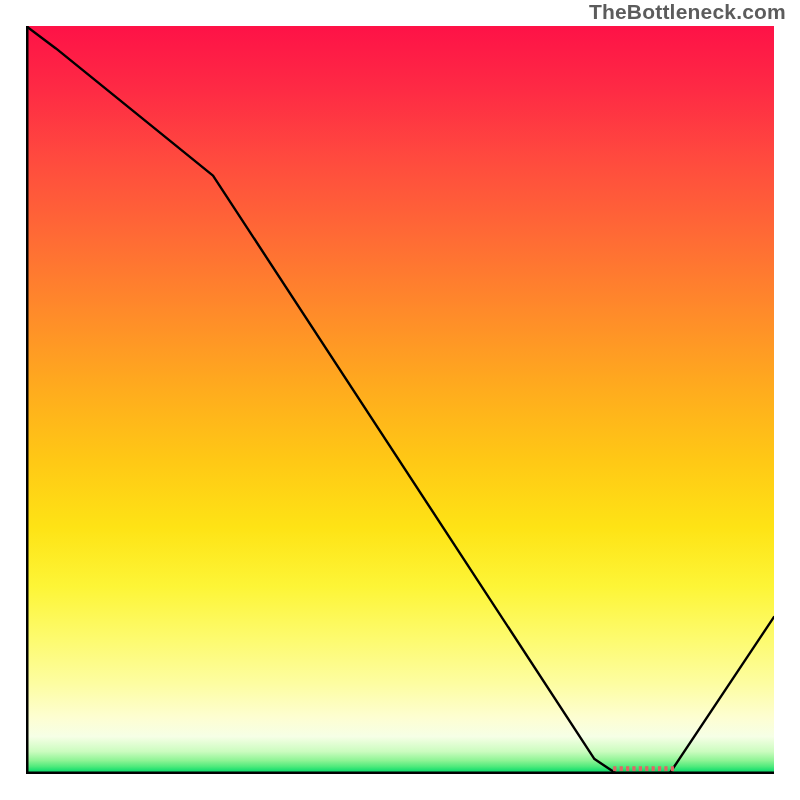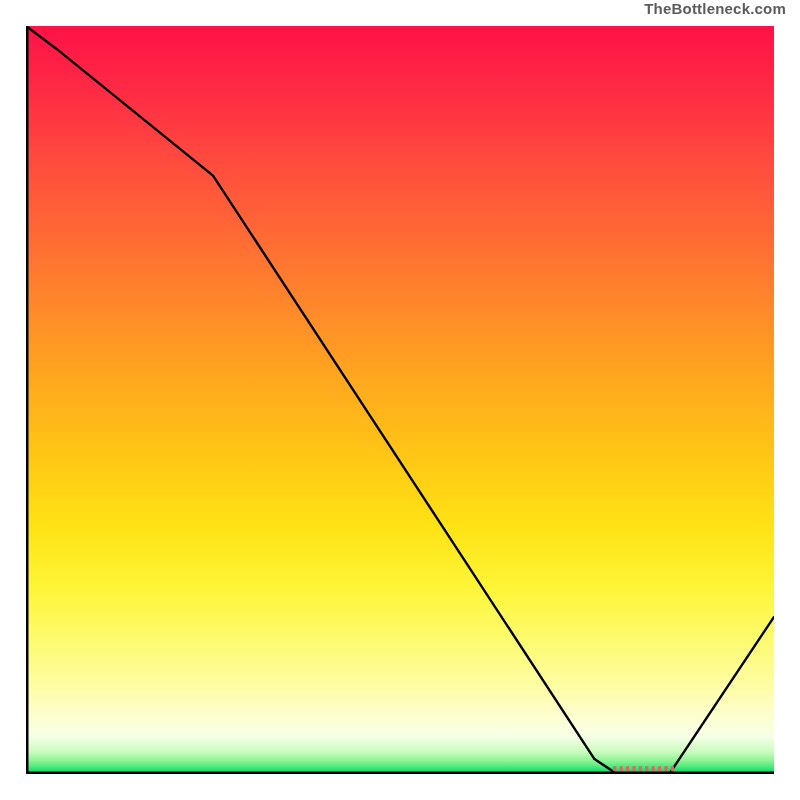--- a/index.html
+++ b/index.html
@@ -13,21 +13,21 @@
   }
   .page {
     position: relative;
     width: 800px;
     height: 800px;
   }
   .attribution {
     position: absolute;
     top: 0;
     right: 14px;
-    font-size: 15px;
+    font-size: 21px;
     font-weight: 600;
     color: #5c5c5c;
     letter-spacing: 0.2px;
   }
   .plot-wrap {
     position: absolute;
     left: 26px;
     top: 26px;
     width: 748px;
     height: 748px;

